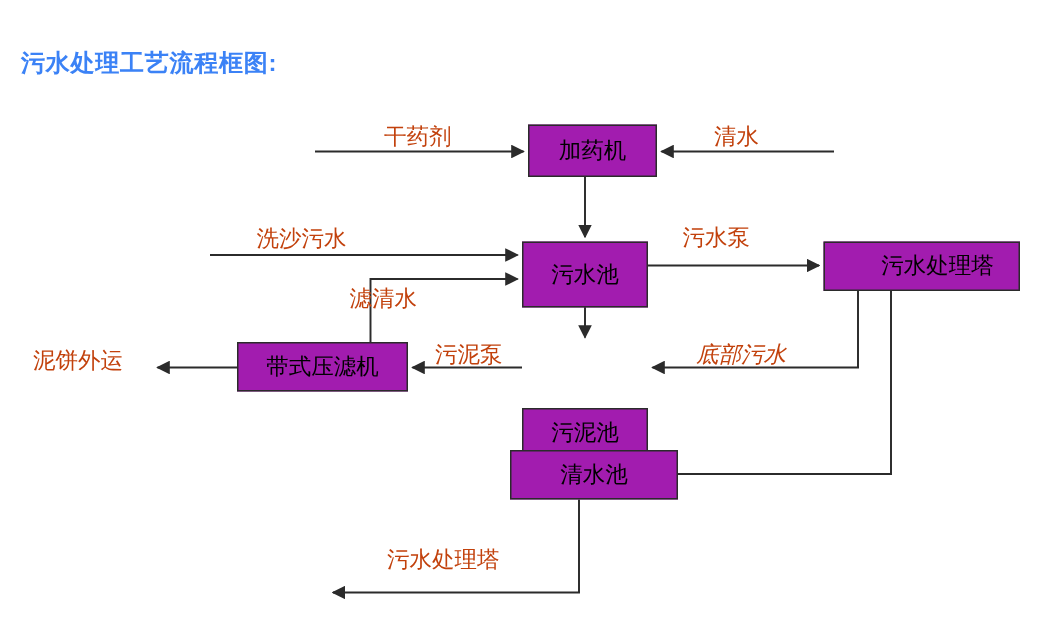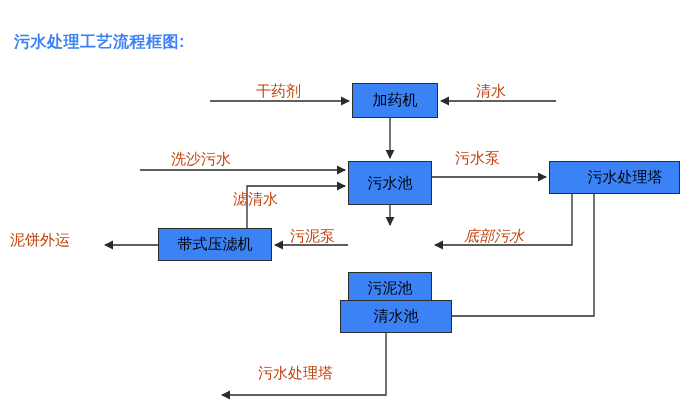--- a/index.html
+++ b/index.html
@@ -29,21 +29,21 @@
     font-weight: bold;
     color: #3b82f6;
     letter-spacing: 0.5px;
     white-space: nowrap;
     margin-top: 12px;
   }
   .node-box {
     position: absolute;
     box-sizing: border-box;
     border: 1px solid #2b2b2b;
-    background: #3b82f6;
+    background: #a21caf;
     display: flex;
     align-items: center;
     justify-content: center;
     font-size: 15px;
     color: #000000;
     white-space: nowrap;
   }
   .edge-label, .io-label {
     position: absolute;
     font-size: 15px;
@@ -110,14 +110,14 @@
   <span>清水池</span>
 </div>
 
 <div class="io-label" style="left:256px;top:82px;">干药剂</div>
 <div class="io-label" style="left:476px;top:82px;">清水</div>
 <div class="edge-label" style="left:171px;top:150px;">洗沙污水</div>
 <div class="edge-label" style="left:233px;top:190px;">滤清水</div>
 <div class="edge-label" style="left:455px;top:149px;">污水泵</div>
 <div class="edge-label" style="left:290px;top:227px;">污泥泵</div>
 <div class="edge-label" style="left:464px;top:227px;font-style:italic;">底部污水</div>
-<div class="io-label" style="left:10px;top:231px;text-align:center;">泥饼外运</div>
+<div class="io-label" style="left:22px;top:231px;text-align:center;">泥饼外运</div>
 <div class="edge-label" style="left:258px;top:364px;">污水处理塔</div>
 
 </body></html>

